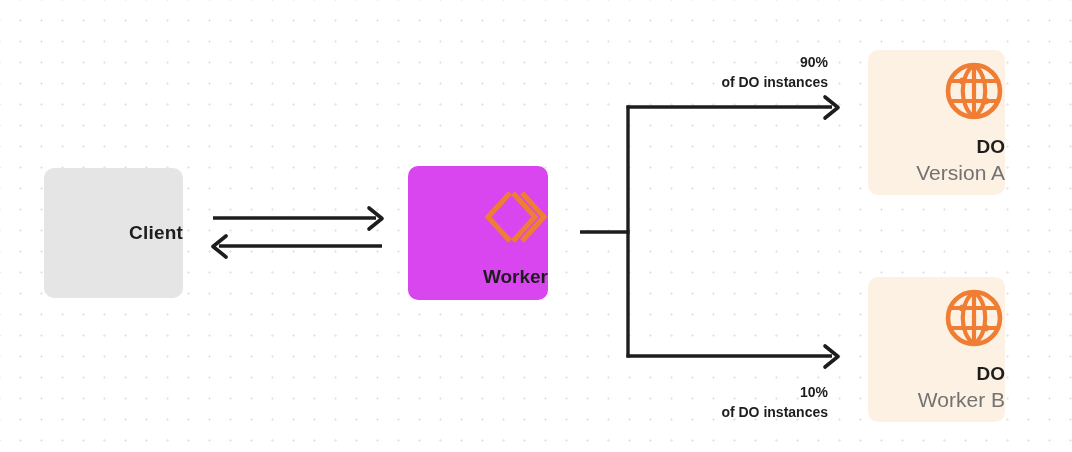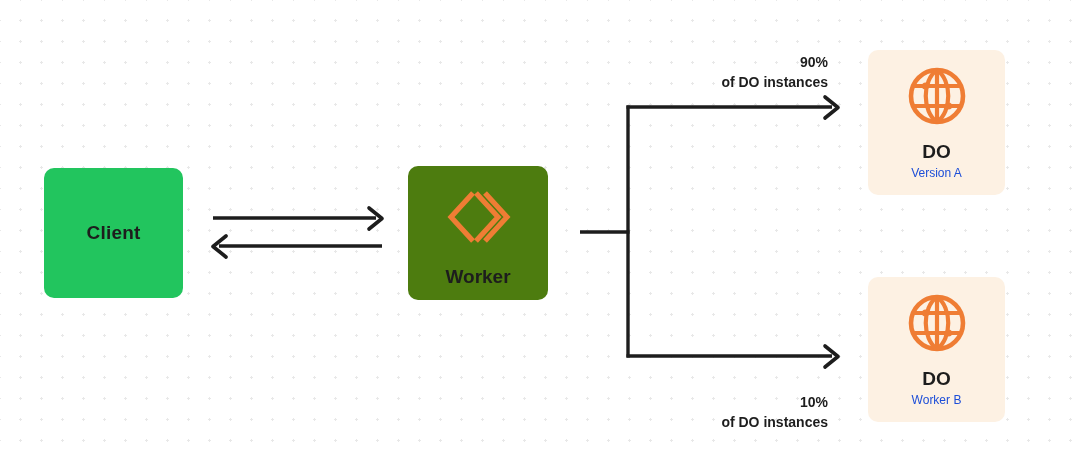--- a/index.html
+++ b/index.html
@@ -25,38 +25,38 @@
     width: 1072px;
     height: 452px;
   }
 
   
   .node {
     position: absolute;
     border-radius: 10px;
     display: flex;
     flex-direction: column;
-    align-items: center;
+    align-items: flex-end;
     justify-content: center;
   }
 
   .node-client {
     left: 44px;
     top: 168px;
     width: 139px;
     height: 130px;
-    background: #22c55e;
+    background: #e5e5e5;
   }
 
   .node-worker {
     left: 408px;
     top: 166px;
     width: 140px;
     height: 134px;
-    background: #4d7c0f;
+    background: #d946ef;
     padding-top: 6px;
   }
 
   .node-do-a {
     left: 868px;
     top: 50px;
     width: 137px;
     height: 145px;
     background: #fdf1e3;
   }
@@ -77,23 +77,23 @@
   }
 
   .node-title-do {
     font-size: 19px;
     font-weight: bold;
     color: #1d1d1d;
     margin-top: 14px;
   }
 
   .node-subtitle {
-    font-size: 12px;
+    font-size: 21px;
     font-weight: normal;
-    color: #1d4ed8;
+    color: #737373;
     margin-top: 3px;
   }
 
   .worker-label {
     font-size: 19px;
     font-weight: bold;
     color: #1d1d1d;
     margin-top: 16px;
   }
 
@@ -114,21 +114,21 @@
   }
 
   .edge-label-top {
     left: 612px;
     top: 52px;
     width: 216px;
   }
 
   .edge-label-bottom {
     left: 612px;
-    top: 392px;
+    top: 382px;
     width: 216px;
   }
 
   .edge-label .pct { display: block; }
   .edge-label .sub { display: block; }
 
   
   #connectors {
     position: absolute;
     left: 0;

